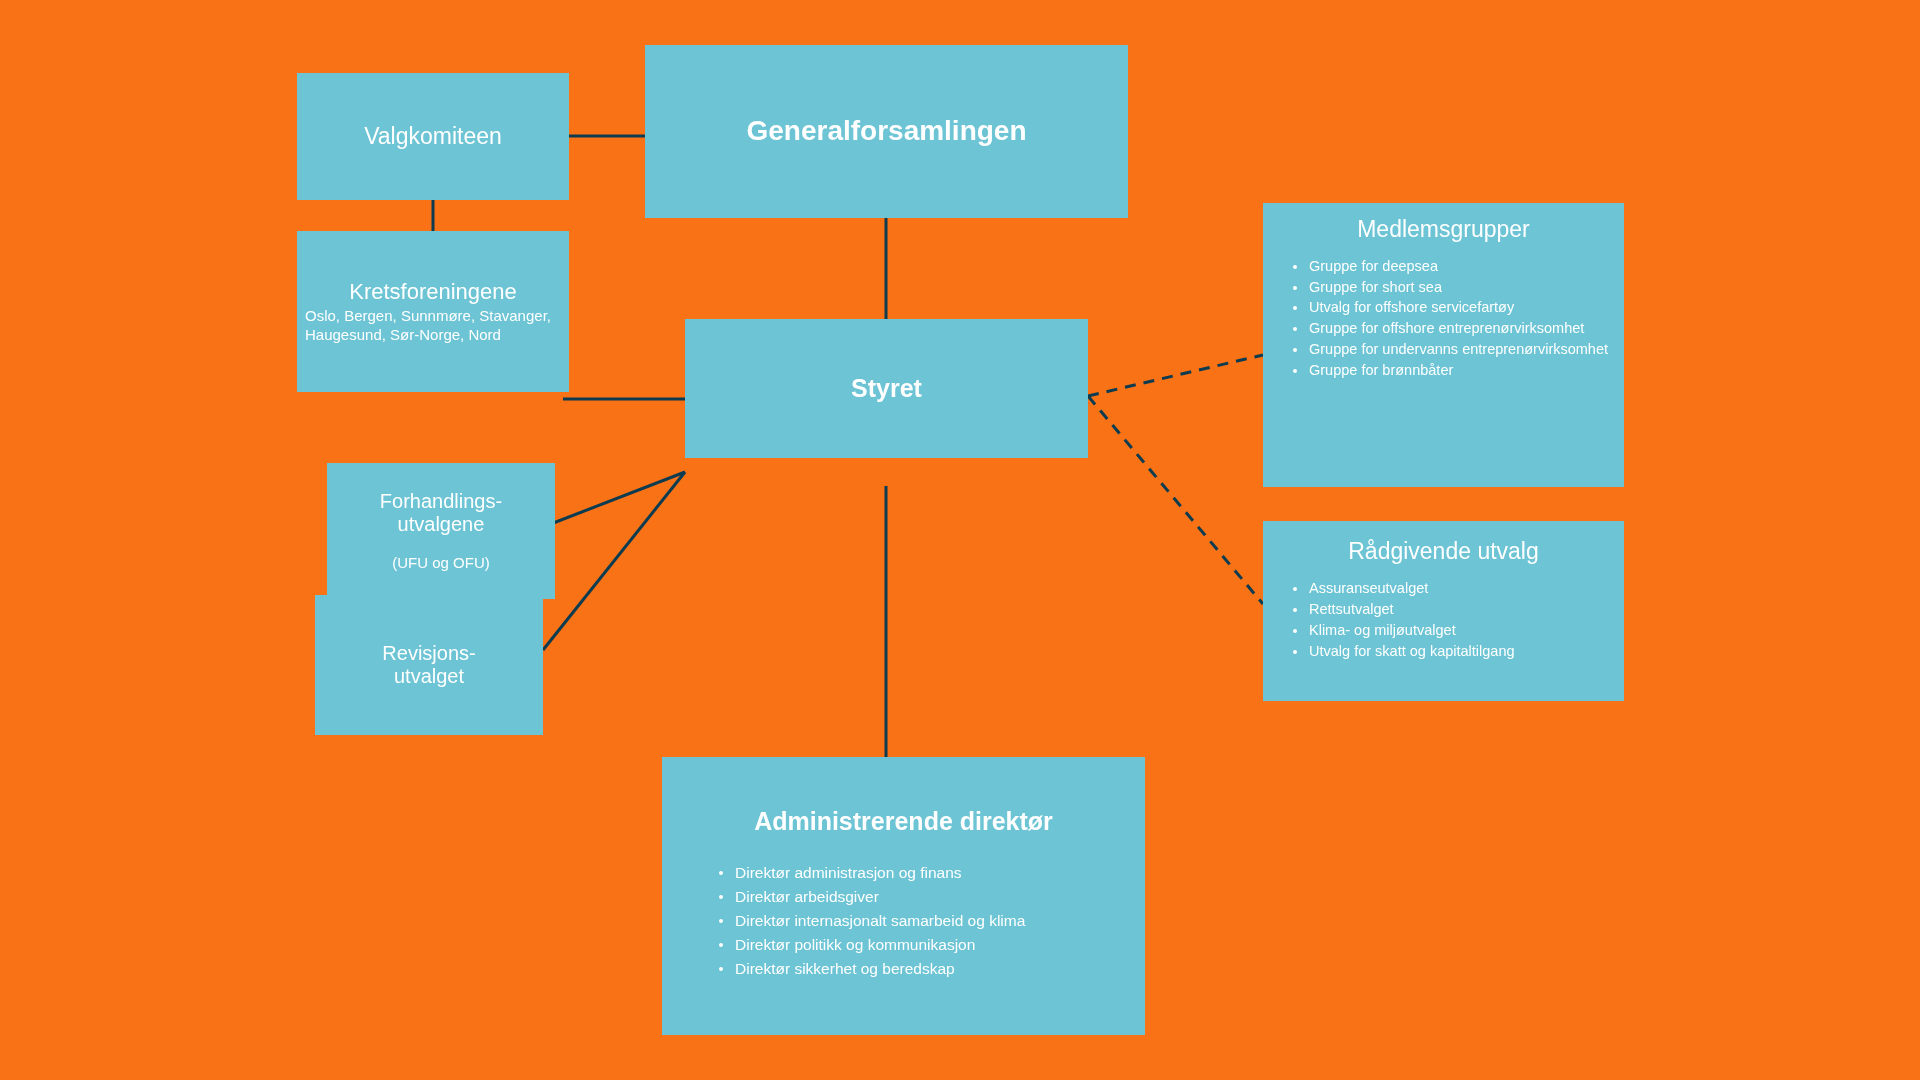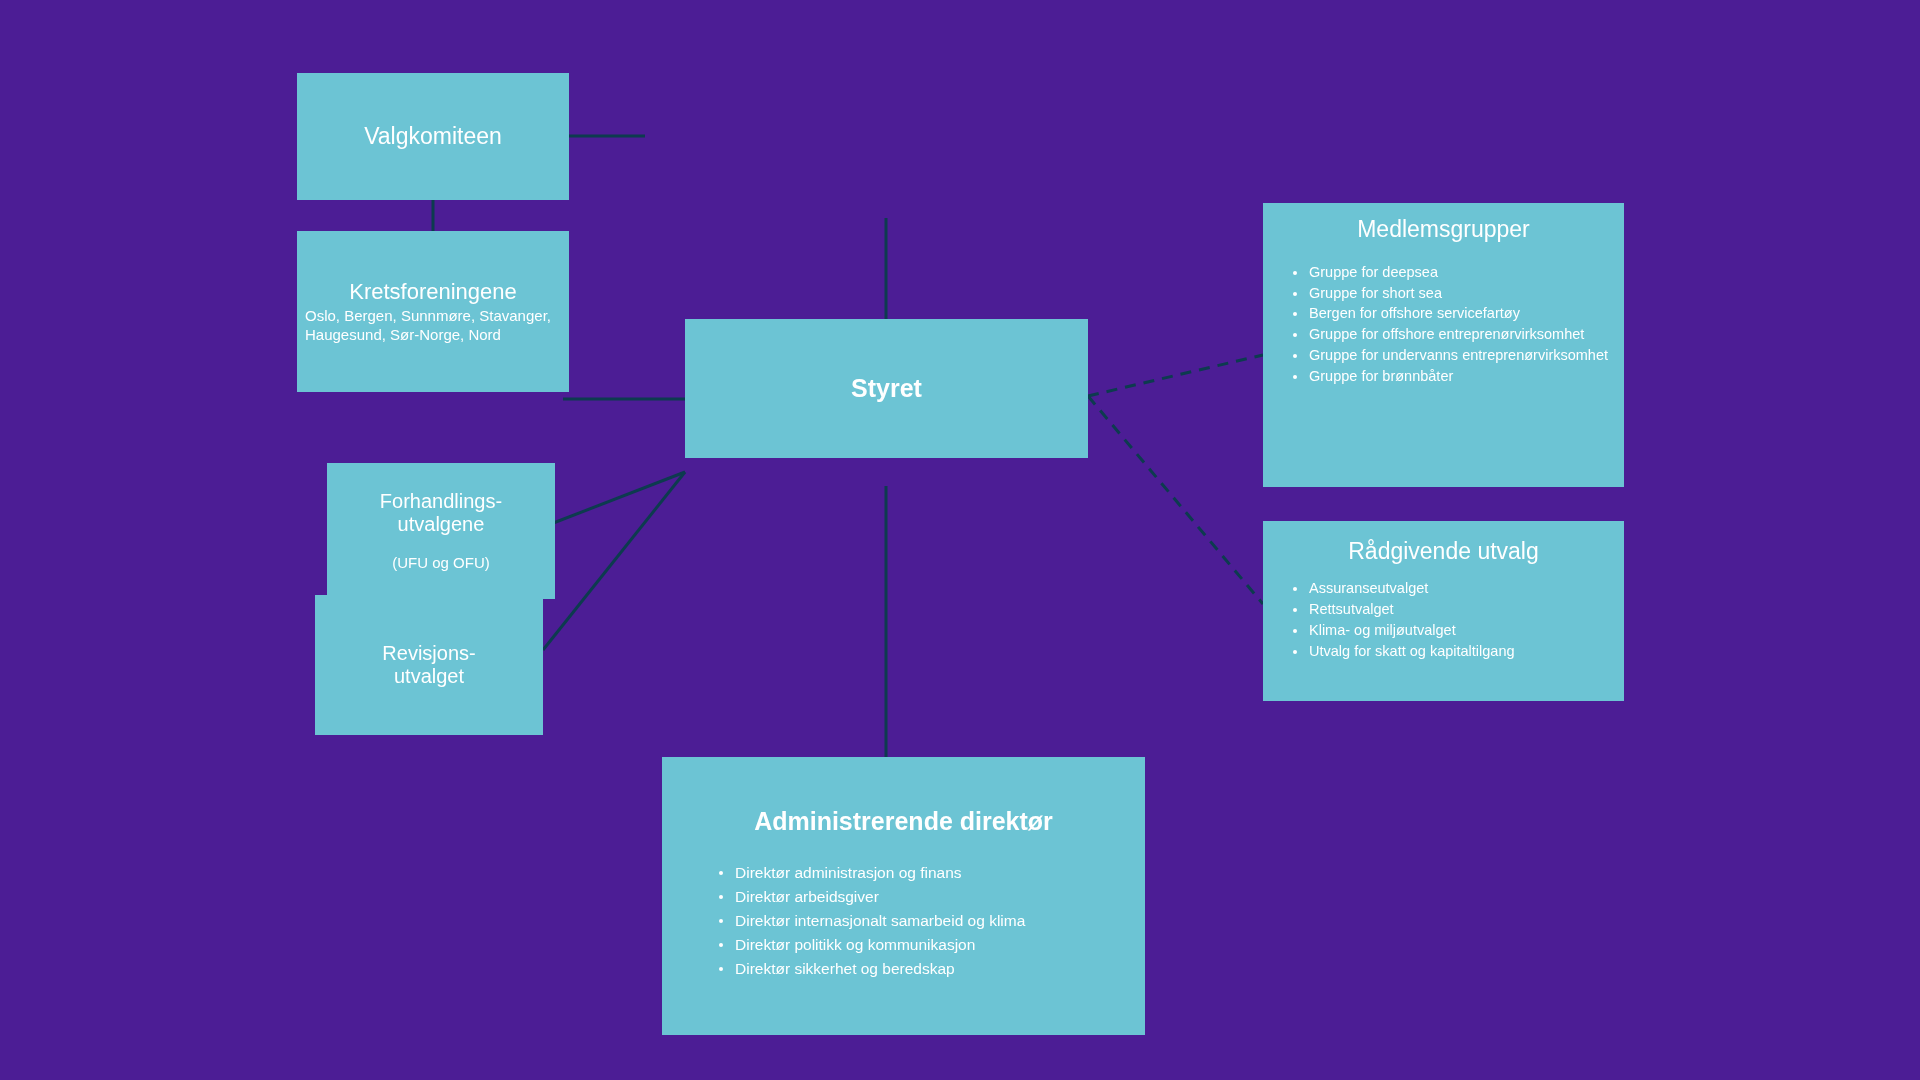--- a/index.html
+++ b/index.html
@@ -12,21 +12,21 @@
     height: 1080px;
     background: #d3e7ee;
     font-family: "Liberation Sans", "DejaVu Sans", sans-serif;
     overflow: hidden;
     position: relative;
   }
   #org-chart {
     position: relative;
     width: 1920px;
     height: 1080px;
-    background: #4c1d95;
+    background: #f97316;
   }
   #connector-layer {
     position: absolute;
     left: 0;
     top: 0;
     width: 1920px;
     height: 1080px;
     pointer-events: none;
     z-index: 1;
   }
@@ -119,21 +119,21 @@
 
   #node-revisjonsutvalget {
     left: 315px; top: 595px; width: 228px; height: 140px; align-items: center;
   }
   #node-revisjonsutvalget .node-title { font-size: 20px; }
 
   #node-medlemsgrupper {
     left: 1263px; top: 203px; width: 361px; height: 284px;
     padding-top: 13px;
   }
-  #node-medlemsgrupper .node-title { font-size: 23px; margin-bottom: 19px; }
+  #node-medlemsgrupper .node-title { font-size: 23px; margin-bottom: 13px; }
   #node-medlemsgrupper .bullet-list { font-size: 14.5px; line-height: 1.44; padding-left: 23px; }
 
   #node-radgivende {
     left: 1263px; top: 521px; width: 361px; height: 180px;
     padding-top: 17px;
   }
   #node-radgivende .node-title { font-size: 23px; margin-bottom: 13px; }
   #node-radgivende .bullet-list { font-size: 14.5px; line-height: 1.46; padding-left: 23px; }
 
   #node-admdirektor {
@@ -166,20 +166,23 @@
 
     <line x1="1088" y1="396" x2="1263" y2="604" stroke="#0d3b4f" stroke-width="3" stroke-dasharray="11,8"></line>
 
     <line x1="886" y1="486" x2="886" y2="757" stroke="#0d3b4f" stroke-width="3"></line>
   </svg>
 
   <div class="node center-node" id="node-valgkomiteen">
     <div class="node-title">Valgkomiteen</div>
   </div>
 
+  <div class="node center-node" id="node-generalforsamlingen">
+    <div class="node-title title-bold">Generalforsamlingen</div>
+  </div>
 
   <div class="node center-node" id="node-kretsforeningene">
     <div class="node-title">Kretsforeningene</div>
     <div class="node-subtitle">Oslo, Bergen, Sunnmøre, Stavanger, Haugesund, Sør-Norge, Nord</div>
   </div>
 
   <div class="node center-node" id="node-styret">
     <div class="node-title title-bold">Styret</div>
   </div>
 
@@ -190,21 +193,21 @@
 
   <div class="node center-node" id="node-revisjonsutvalget">
     <div class="node-title">Revisjons-<br>utvalget</div>
   </div>
 
   <div class="node list-node" id="node-medlemsgrupper">
     <div class="node-title">Medlemsgrupper</div>
     <ul class="bullet-list">
         <li>Gruppe for deepsea</li>
         <li>Gruppe for short sea</li>
-        <li>Bergen for offshore servicefartøy</li>
+        <li>Utvalg for offshore servicefartøy</li>
         <li>Gruppe for offshore entreprenørvirksomhet</li>
         <li>Gruppe for undervanns entreprenørvirksomhet</li>
         <li>Gruppe for brønnbåter</li>
       </ul>
   </div>
 
   <div class="node list-node" id="node-radgivende">
     <div class="node-title">Rådgivende utvalg</div>
     <ul class="bullet-list">
         <li>Assuranseutvalget</li>

